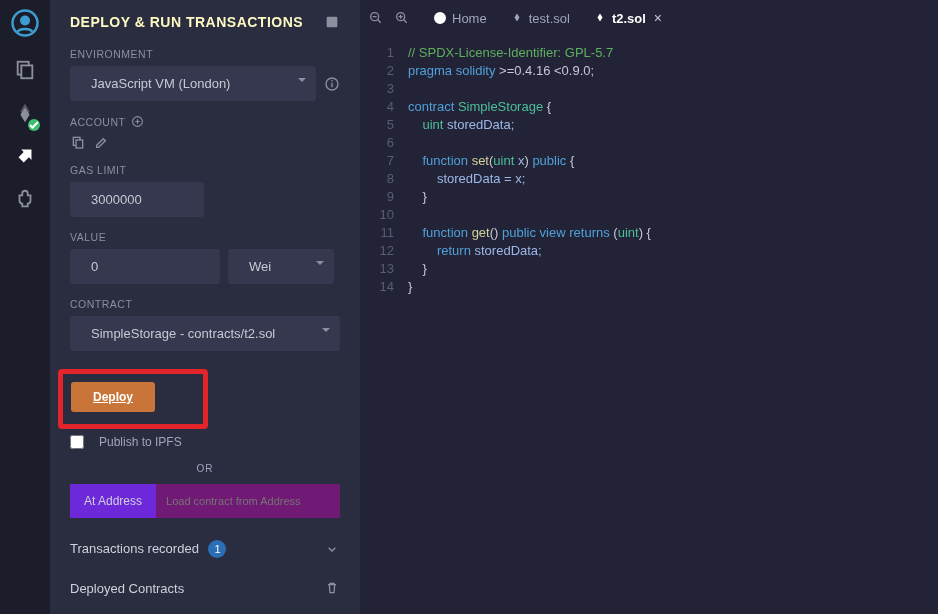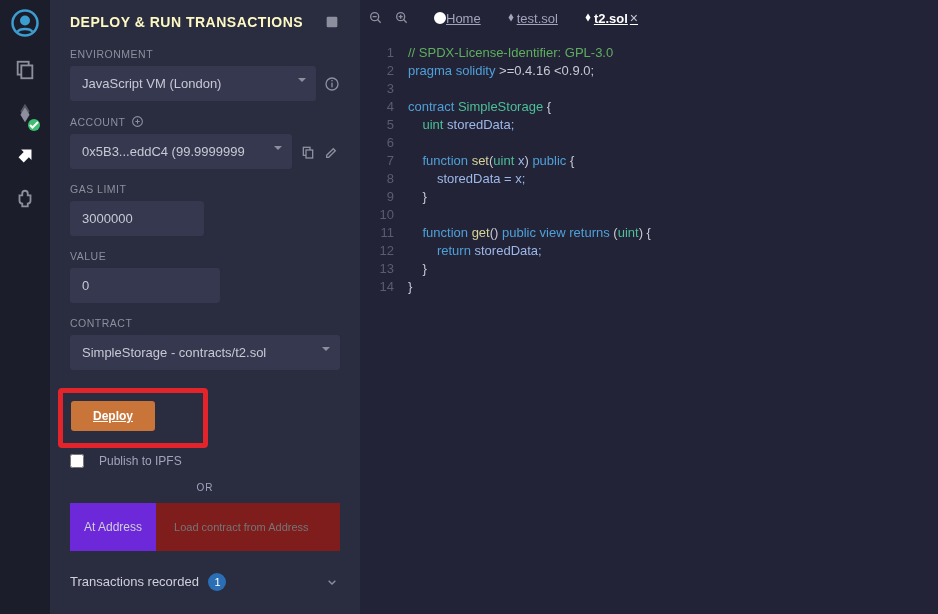--- a/index.html
+++ b/index.html
@@ -8,40 +8,40 @@
 .iconbar svg { width:22px; height:22px; fill:#8d8f9e; }
 .iconbar .logo svg { width:30px; height:30px; }
 .iconbar .iconwrap { position:relative; }
 .iconbar .badge-check { position:absolute; bottom:-4px; right:-4px; width:12px; height:12px; border-radius:50%; background:#3ebf70; display:flex; align-items:center; justify-content:center; }
 .iconbar .active svg { fill:#fff; }
 .sidepanel { width:310px; background:#2a2c3f; padding:14px 20px 0 20px; overflow-y:auto; }
 .sidepanel h1 { color:#fef9c3; font-size:14px; font-weight:600; letter-spacing:0.5px; display:flex; align-items:center; justify-content:space-between; margin-bottom:18px; }
 .label { font-size:10.5px; letter-spacing:0.5px; color:#8d8f9e; margin-bottom:6px; margin-top:14px; display:flex; align-items:center; gap:6px; }
 .label:first-of-type { margin-top:0; }
 .field-row { display:flex; align-items:center; gap:8px; }
-.select, .input { flex:1; background:#35384f; border:none; color:#c8c9d4; font-size:13px; padding:10px 12px; border-radius:3px; appearance:none; position:relative; }
+.select, .input { flex:1; background:#35384f; border:none; color:#c8c9d4; font-size:13px; padding:10px 21px; border-radius:3px; appearance:none; position:relative; }
 .select-wrap { position:relative; flex:1; }
 .select-wrap::after { content:""; position:absolute; right:10px; top:50%; width:0; height:0; border-left:4px solid transparent; border-right:4px solid transparent; border-top:4px solid #8d8f9e; transform:translateY(-6px); }
 .select-wrap::before { content:""; position:absolute; right:10px; top:50%; width:0; height:0; border-left:4px solid transparent; border-right:4px solid transparent; border-bottom:4px solid #8d8f9e; transform:translateY(2px); }
 .select { width:100%; }
 .iconbtn { width:16px; height:16px; fill:#8d8f9e; cursor:pointer; }
 .deploy-row { margin-top:18px; border:5px solid #e3242b; border-radius:4px; padding:8px 8px 12px 8px; width:150px; margin-left:-12px; }
 .deploy-btn { background:#c97539; color:#fff; font-size:12px; font-weight:600; padding:8px 22px; border:none; border-radius:3px; cursor:pointer;text-decoration:underline; }
 .checkbox-row { display:flex; align-items:center; gap:15px; margin-top:6px; font-size:12px; color:#a2a3bd; }
 .checkbox-row input { width:14px; height:14px; }
 .or { text-align:center; color:#a2a3bd; font-size:10px; margin:14px 0 10px; letter-spacing:1px; }
 .ataddr-row { display:flex; }
 .ataddr-btn { background:#6d28d9; color:#d0d0dc; font-size:12px; border:none; padding:10px 14px; cursor:pointer; }
-.ataddr-input { flex:1; background:#7f1d1d; border:none; color:#8d8f9e; font-size:11px; padding:18px; }
+.ataddr-input { flex:1; background:#701a75; border:none; color:#8d8f9e; font-size:11px; padding:10px; }
 .section-row { display:flex; align-items:center; justify-content:space-between; color:#d0d0dc; font-size:13px; font-weight:500; margin-top:22px; }
 .count-badge { background:#2a6fb5; color:#fff; border-radius:50%; width:18px; height:18px; display:inline-flex; align-items:center; justify-content:center; font-size:11px; margin-left:6px; }
 .main { flex:1; background:#222336; display:flex; flex-direction:column; }
 .tabbar { height:36px; display:flex; align-items:center; padding:0 8px; gap:4px; }
 .tabbar .zoom { display:flex; gap:10px; margin-right:10px; }
-.tab { display:flex; align-items:center; padding:6px 10px; color:#a2a3bd; font-size:13px; border-radius:2px; cursor:pointer;text-decoration:underline; }
+.tab { display:flex; align-items:center; gap:6px; padding:6px 10px; color:#a2a3bd; font-size:13px; border-radius:2px; cursor:pointer; }
 .tab.active { color:#fff; }
 .tab .dot { width:12px; height:12px; border-radius:50%; border:2px solid #a2a3bd; display:inline-block; }
 .tab svg { width:12px; height:12px; fill:#a2a3bd; }
 .tab.active svg { fill:#fff; }
 .tab .close { font-size:14px; color:#c8c9d4; margin-left:2px; }
 .editor { flex:1; display:flex; font-family:"SF Mono",Menlo,Consolas,monospace; font-size:13px; line-height:18px; padding-top:8px; }
 .gutter { width:48px; text-align:right; color:#5a5c74; padding-right:14px; background:#222336; user-select:none; }
 .code { flex:1; white-space:pre; color:#c8c9d4; }
 .c-comment { color:#5fae5f; }
 .c-kw { color:#4fa0d8; }
@@ -115,38 +115,38 @@
   </div>
 
   <div class="label">
     <span>ACCOUNT</span>
     <svg class="iconbtn" style="width:13px;height:13px" viewBox="0 0 24 24">
         <circle cx="12" cy="12" r="9" fill="none" stroke="#8d8f9e" stroke-width="2"></circle>
         <path d="M12 8v8M8 12h8" stroke="#8d8f9e" stroke-width="2"></path>
       </svg>
   </div>
   <div class="field-row">
-    <div class="select-wrap">
-        <div class="select">0x5B3...eddC4 (99.9999999</div>
-      </div>
     <svg class="iconbtn" viewBox="0 0 24 24">
         <rect x="5" y="5" width="10" height="12" fill="none" stroke="#8d8f9e" stroke-width="2"></rect>
         <rect x="9" y="9" width="10" height="12" fill="#2a2c3f" stroke="#8d8f9e" stroke-width="2"></rect>
       </svg>
     <svg class="iconbtn" viewBox="0 0 24 24">
         <path d="M4 17l10-10 3 3-10 10H4z" fill="none" stroke="#8d8f9e" stroke-width="2"></path>
       </svg>
   </div>
 
   <div class="label">GAS LIMIT</div>
   <input class="input slim" value="3000000" style="">
 
   <div class="label">VALUE</div>
   <div class="val-row">
     <input class="input" value="0" style="">
+    <div class="select-wrap">
+        <div class="select">Wei</div>
+      </div>
   </div>
 
   <div class="label">CONTRACT</div>
   <div class="select-wrap">
       <div class="select">SimpleStorage - contracts/t2.sol</div>
     </div>
 
   <div class="deploy-row">
     <button class="deploy-btn">Deploy</button>
   </div>
@@ -222,21 +222,21 @@
         <div>6</div>
         <div>7</div>
         <div>8</div>
         <div>9</div>
         <div>10</div>
         <div>11</div>
         <div>12</div>
         <div>13</div>
         <div>14</div>
       </div>
-    <div class="code"><span class="c-comment">// SPDX-License-Identifier: GPL-3.0</span>
+    <div class="code"><span class="c-comment">// SPDX-License-Identifier: GPL-5.7</span>
 <span class="c-kw">pragma</span> <span class="c-kw">solidity</span> <span class="c-punc">&gt;=0.4.16 &lt;0.9.0;</span>
 
 <span class="c-kw">contract</span> <span class="c-type">SimpleStorage</span> <span class="c-punc">{</span>
     <span class="c-type">uint</span> <span class="c-var">storedData;</span>
 
     <span class="c-kw">function</span> <span class="c-fn">set</span><span class="c-punc">(</span><span class="c-type">uint</span> <span class="c-var">x</span><span class="c-punc">)</span> <span class="c-kw">public</span> <span class="c-punc">{</span>
         <span class="c-var">storedData = x;</span>
     <span class="c-punc">}</span>
 
     <span class="c-kw">function</span> <span class="c-fn">get</span><span class="c-punc">()</span> <span class="c-kw">public</span> <span class="c-kw">view</span> <span class="c-kw">returns</span> <span class="c-punc">(</span><span class="c-type">uint</span><span class="c-punc">) {</span>

